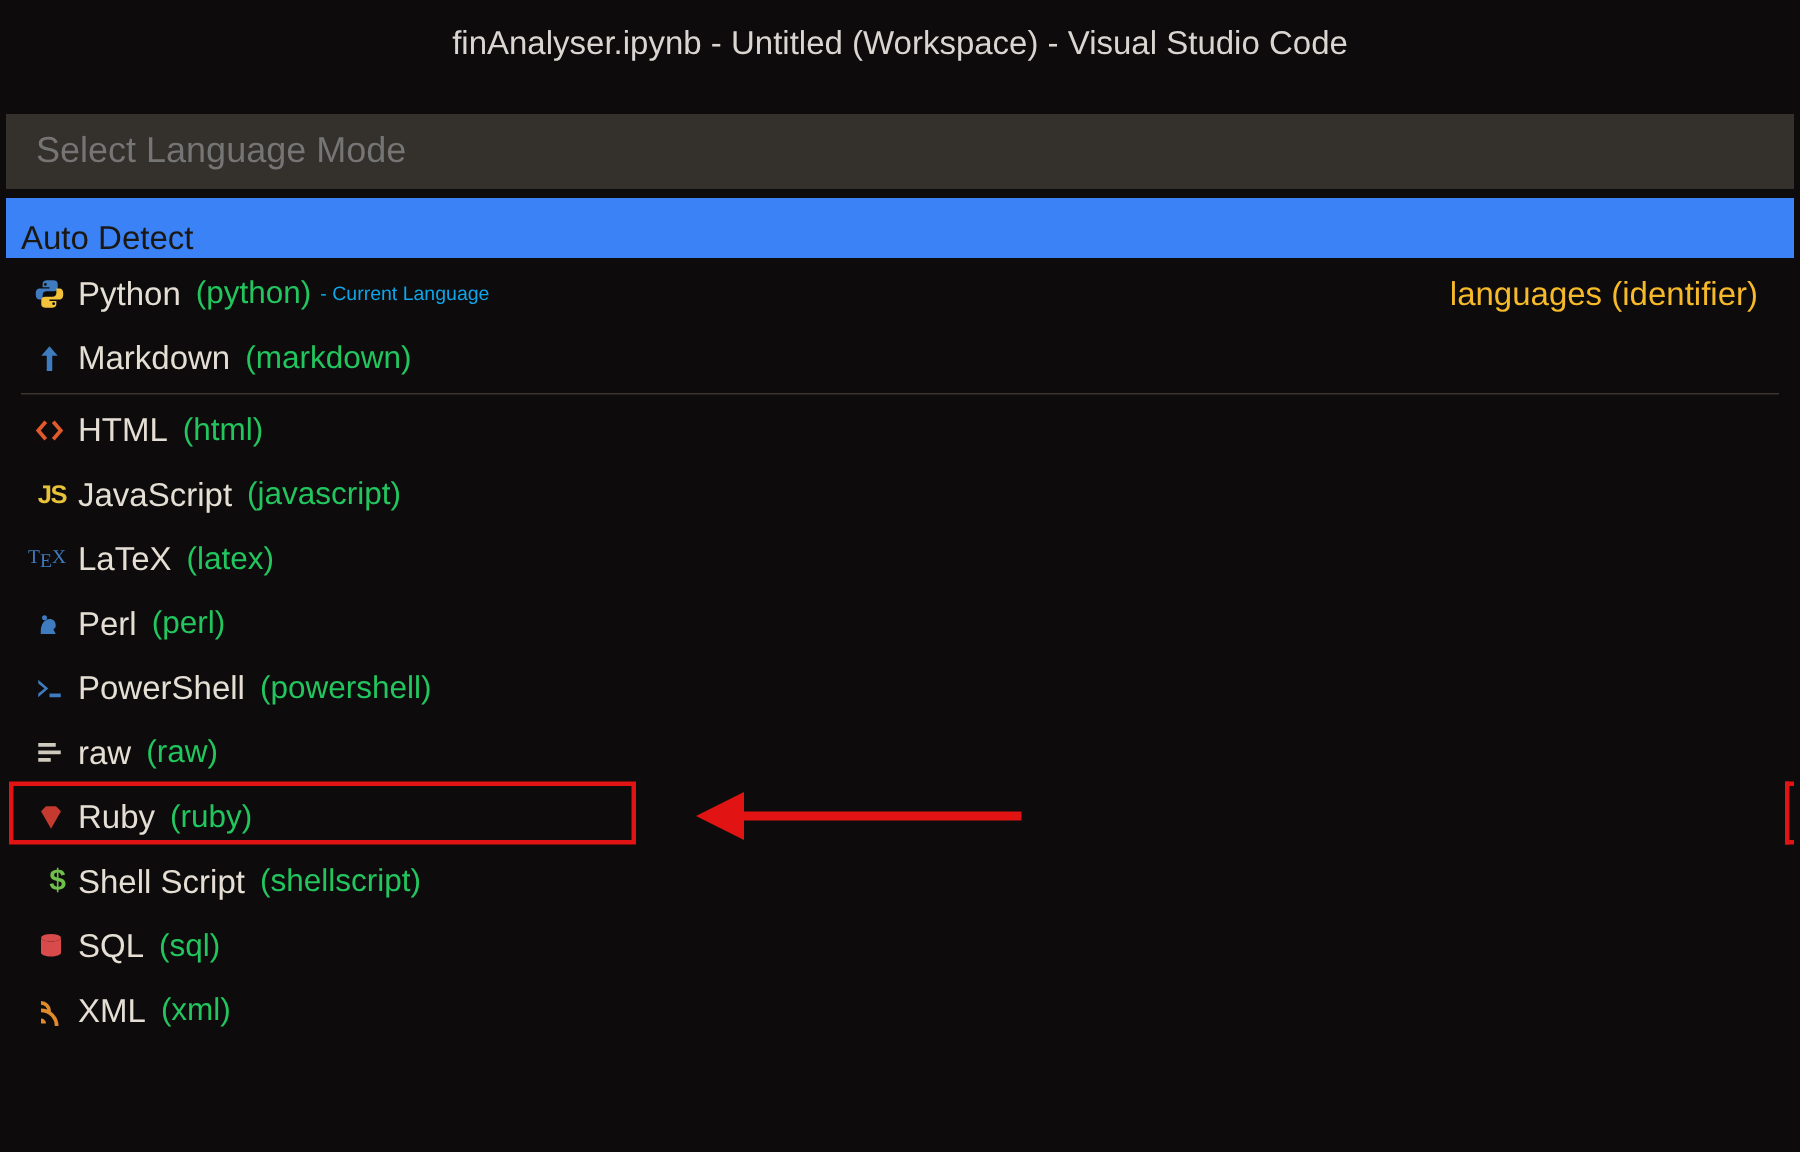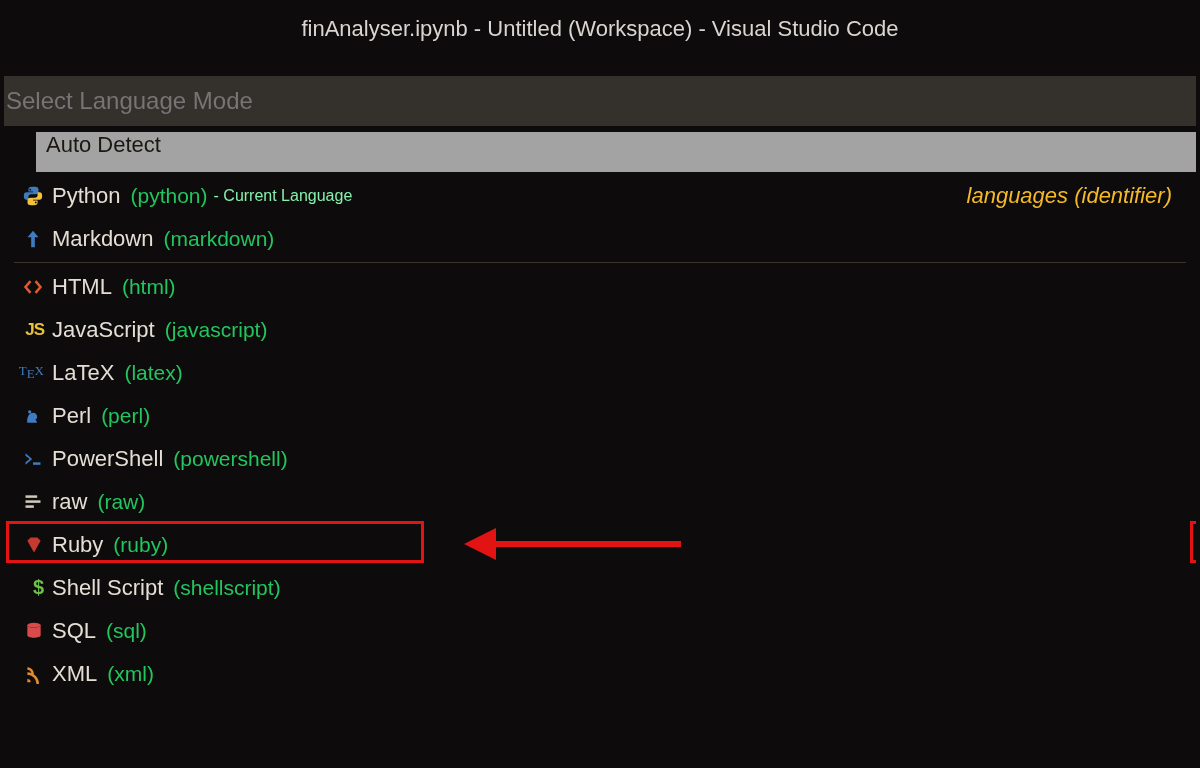--- a/index.html
+++ b/index.html
@@ -3,36 +3,36 @@
 <meta charset="utf-8">
 <style>
   * { box-sizing: border-box; margin: 0; padding: 0; }
   html, body { width: 1200px; height: 768px; background: #000; font-family: "Segoe UI", Arial, sans-serif; overflow: hidden; }
   .window { width: 1200px; height: 768px; background: #0d0b0b; display: flex; flex-direction: column; }
   .titlebar { height: 58px; display: flex; align-items: center; justify-content: center; color: #d9d6d2; font-size: 22px; background: #0d0b0b; }
   .gap1 { height: 18px; }
   .picker { margin: 0 4px 0 4px; }
   .picker-input {
     height: 50px; width: 100%; background: #34302c; color: #bbb5ac;
-    font-size: 24px; border: none; padding: 6px 2px; outline: none;
+    font-size: 24px; border: none; padding: 6px 20px; outline: none;
   }
   .auto-row {
-    margin-top: 6px; height: 40px; background: #a3a3a3; color: #1b1813;
-    display: flex; align-items: flex-start; padding: 0 8px 0 10px; font-size: 22px; margin-left: 32px;
+    margin-top: 6px; height: 40px; background: #3b82f6; color: #1b1813;
+    display: flex; align-items: flex-end; padding: 0 8px 0 10px; font-size: 22px;
   }
   .list { margin-top: 2px; }
   .row {
     display: flex; align-items: center; height: 43px; padding: 0 10px;
     color: #e4ded4; font-size: 22px; position: relative;
   }
   .row .icon { width: 30px; display: inline-flex; align-items: center; justify-content: flex-end; margin-right: 8px; }
   .row .name { color: #e4ded4; }
   .row .id { color: #22c55e; margin-left: 10px; font-size: 21px; }
-  .row .suffix { color: #86efac; margin-left: 6px; font-size: 16px; }
-  .right-hint { margin-left: auto; color: #f5b92a; font-size: 22px; padding-right: 14px; font-style: italic; }
+  .row .suffix { color: #0ea5e9; margin-left: 6px; font-size: 13px; }
+  .right-hint { margin-left: auto; color: #f5b92a; font-size: 22px; padding-right: 14px; }
   .divider { height: 1px; background: #3a352e; margin: 2px 10px 2px 10px; }
   
   .highlight-box {
     position: absolute; border: 3px solid #e11313; pointer-events: none;
   }
   .arrow {
     position: absolute; display: flex; align-items: center; pointer-events: none;
   }
   .arrow .shaft { width: 185px; height: 6px; background: #e11313; }
   .arrow .head {

